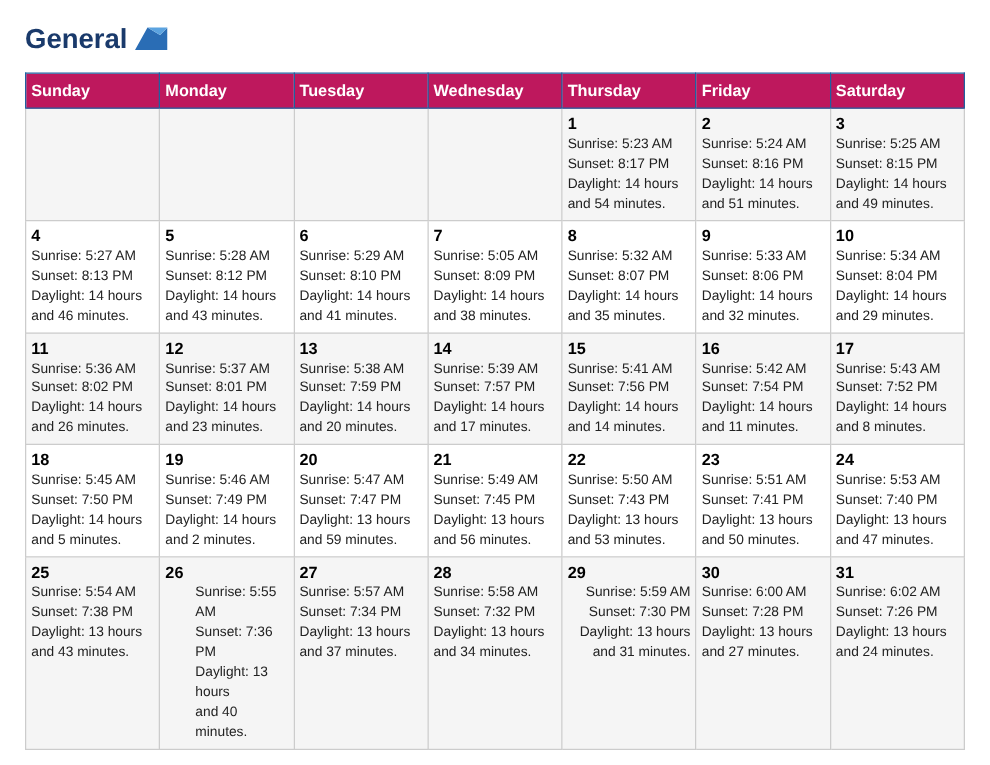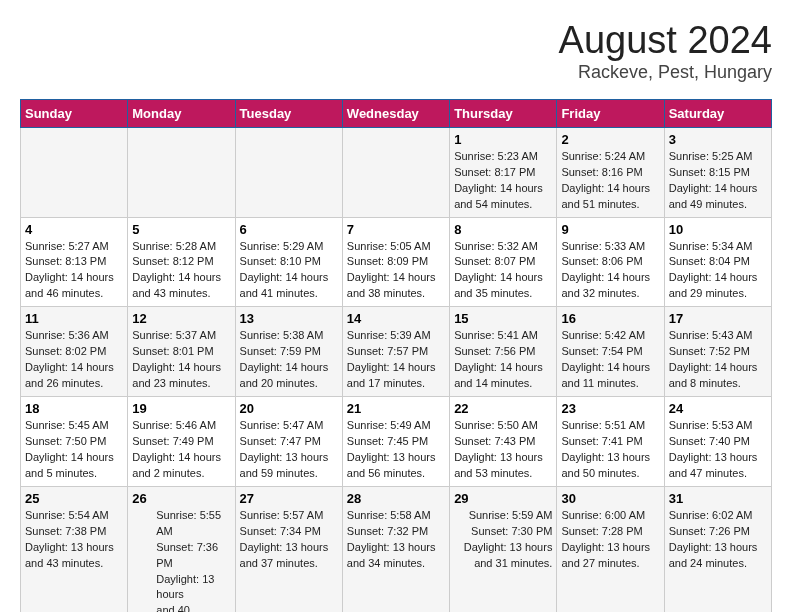--- a/index.html
+++ b/index.html
@@ -77,25 +77,28 @@
       line-height: 1.45;
     }
   </style>
 </head>
 <body>
 
 <div class="container">
   <div class="header">
     <div class="logo">
       <div style="display:flex;flex-direction:column;line-height:1;">
+        <div style="display:flex;align-items:center;">
+          <span style="font-size:22px;font-weight:bold;color:#1a3a6b;">General</span>
+          <svg width="30" height="22" viewBox="0 0 30 22" style="margin-left:2px;">
+            <polygon points="4,20 14,2 24,8 30,2 30,20" fill="#2a6db5"></polygon>
+            <polygon points="14,2 24,8 30,2" fill="#5ba3e0"></polygon>
+          </svg>
+        </div>
       </div>
-    </div>
-    <div class="title-block">
-      <div class="main-title">August 2024</div>
-      <div class="subtitle">Rackeve, Pest, Hungary</div>
     </div>
   </div>
 
   <table>
     <thead>
       <tr>
       <th>Sunday</th>
           <th>Monday</th>
           <th>Tuesday</th>
           <th>Wednesday</th>

